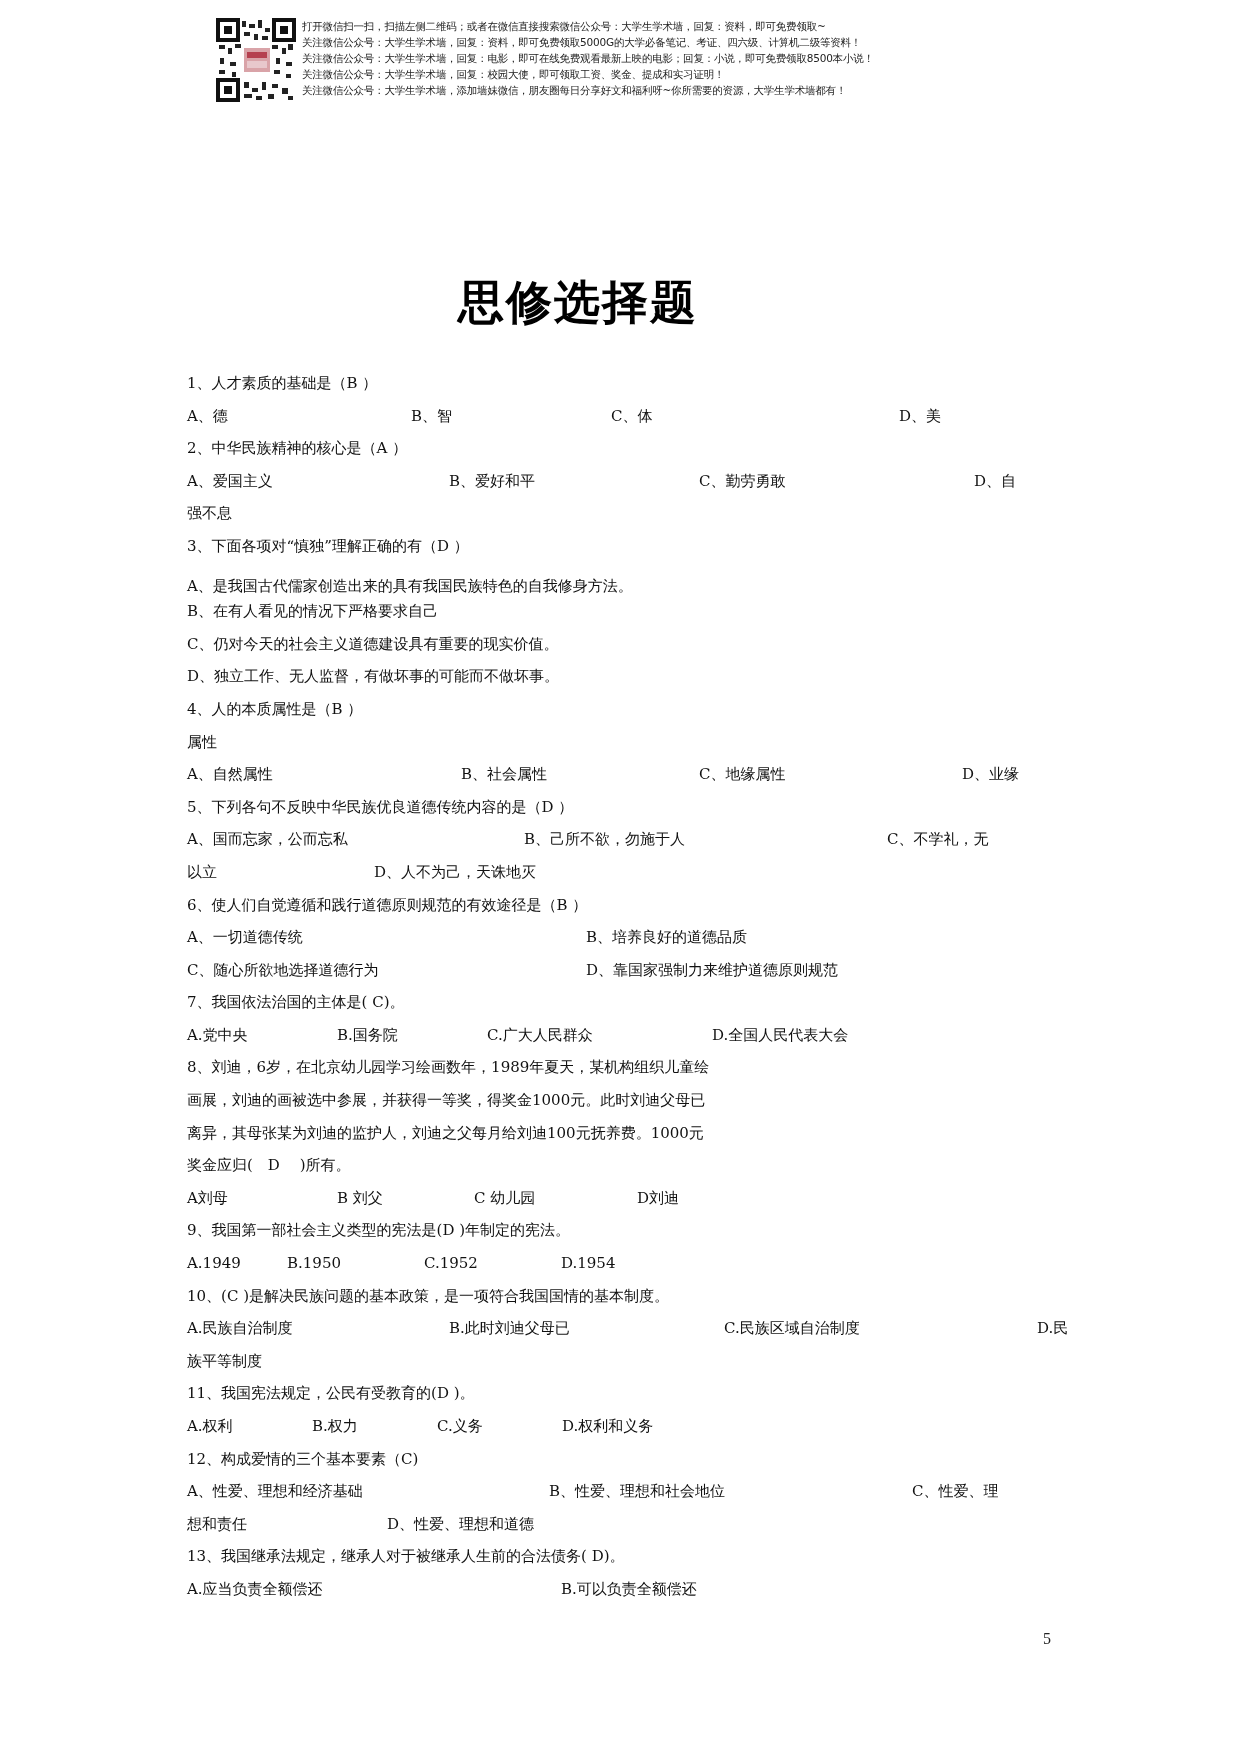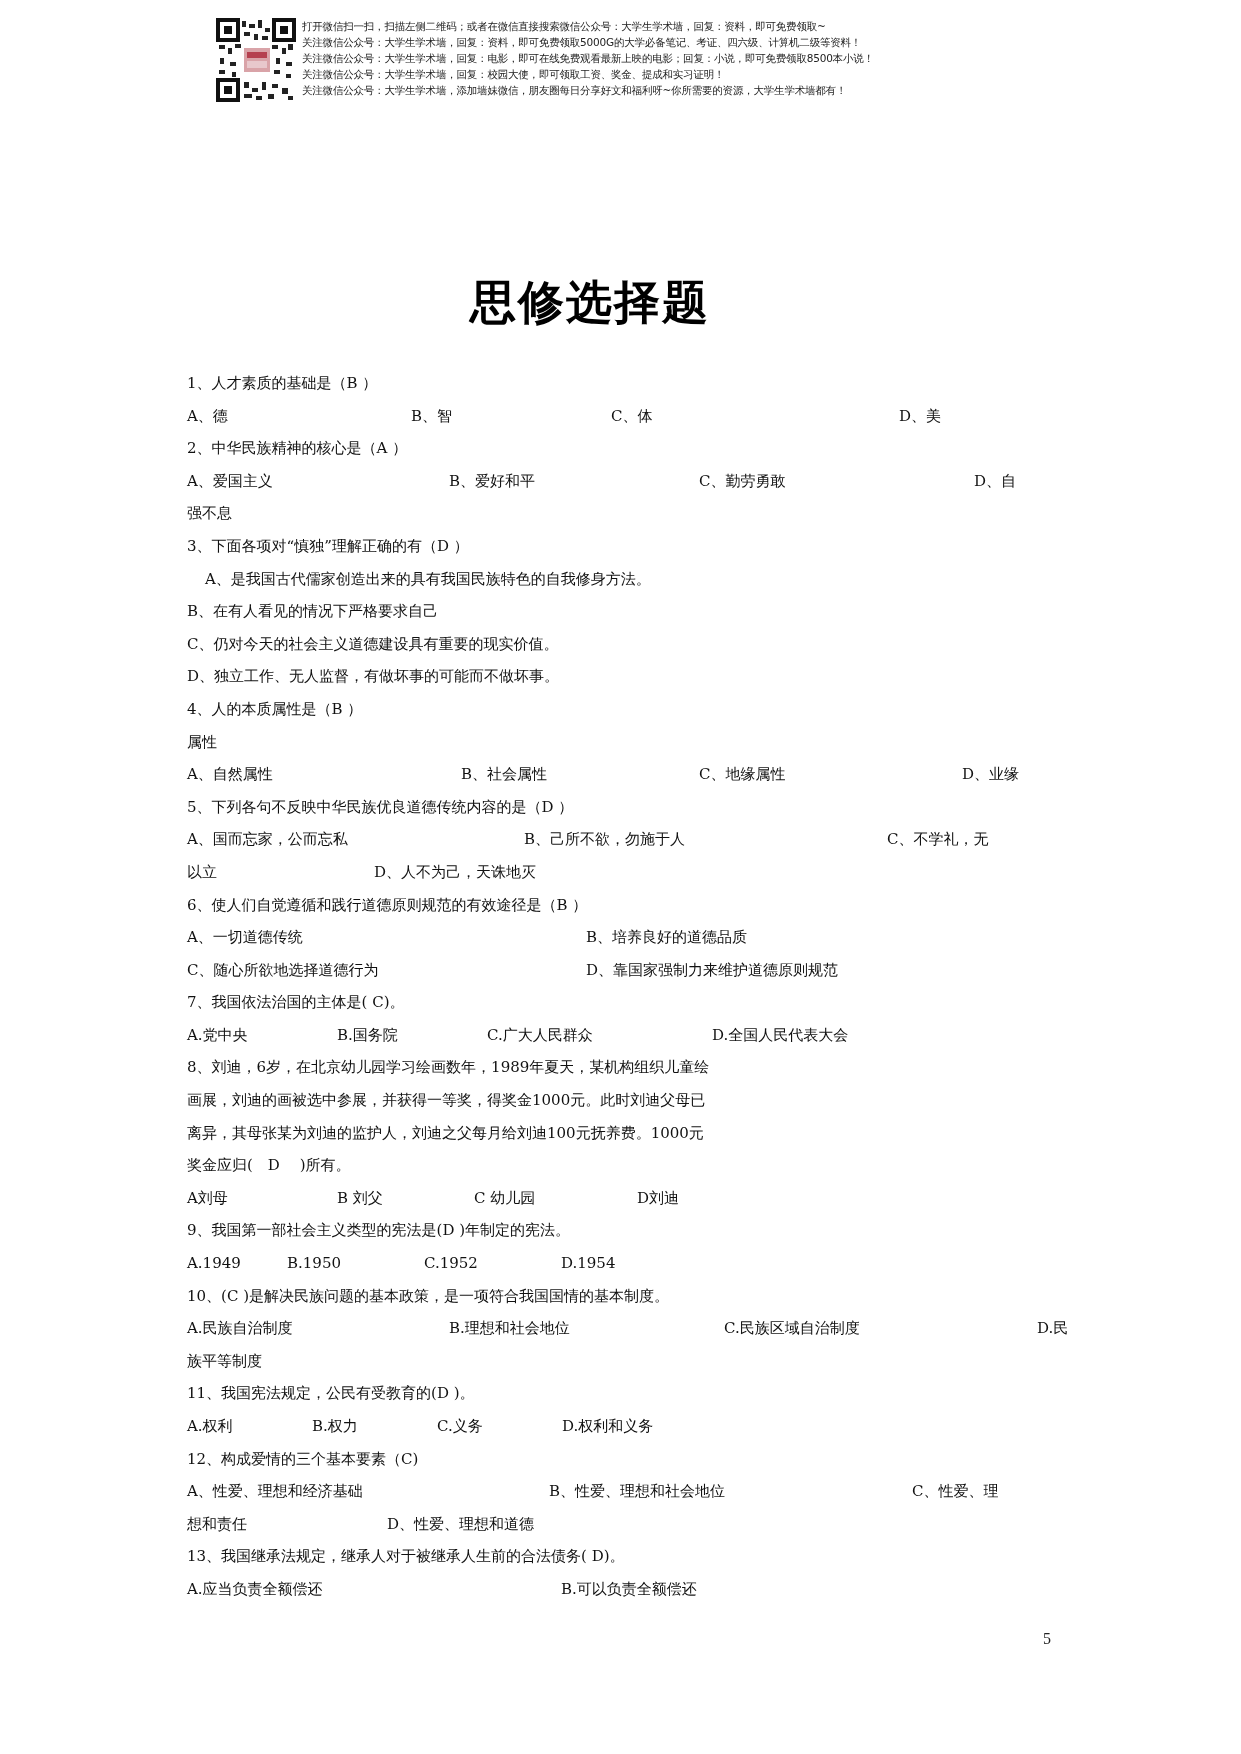--- a/index.html
+++ b/index.html
@@ -3,21 +3,21 @@
 <meta charset="utf-8">
 <style>
   html, body { margin:0; padding:0; background:#ffffff; }
   body { width:1241px; height:1754px; position:relative; overflow:hidden;
          font-family: "DejaVu Sans", "Liberation Sans", sans-serif; color:#111; }
   .banner { position:absolute; left:216px; top:18px; height:84px; display:flex; }
   .qr { width:80px; height:84px; position:relative; background:#fff; }
   .qr svg { display:block; }
   .banner-lines { margin-left:6px; font-size:10.5px; line-height:16px; color:#222; white-space:nowrap; letter-spacing:-0.2px; }
   .title { position:absolute; left:0; width:1156px; top:272px; text-align:center;
-           font-family:"DejaVu Sans", sans-serif; font-weight:bold; font-size:46px; letter-spacing:2px; color:#000;padding-left:12px; }
+           font-family:"DejaVu Sans", sans-serif; font-weight:bold; font-size:46px; letter-spacing:2px; color:#000; }
   .content { position:absolute; left:187px; top:367px; width:900px; font-family:"DejaVu Serif", "Liberation Serif", serif; font-size:15px; }
   .line { height:32.6px; line-height:32.6px; white-space:nowrap; position:relative; }
   .opt { position:absolute; top:0; }
   .pageno { position:absolute; left:1043px; top:1630px; font-family:"Liberation Serif", serif; font-size:16px; color:#222; }
 </style>
 </head>
 <body>
 
 <div class="banner">
   <div class="qr">
@@ -95,21 +95,21 @@
       <span class="opt" style="left: 512px;">C、勤劳勇敢</span>
       <span class="opt" style="left: 787px;">D、自</span>
     </div>
     <div class="line">
       <span class="opt" style="left: 0px;">强不息</span>
     </div>
     <div class="line">
       <span class="opt" style="left: 0px;">3、下面各项对“慎独”理解正确的有（D ）</span>
     </div>
     <div class="line">
-      <span class="opt" style="left: 18px;">A、是我国古代儒家创造出来的具有我国民族特色的自我修身方法。</span>
+      <span class="opt" style="left: 0px; margin-top: 7px;">A、是我国古代儒家创造出来的具有我国民族特色的自我修身方法。</span>
     </div>
     <div class="line">
       <span class="opt" style="left: 0px;">B、在有人看见的情况下严格要求自己</span>
     </div>
     <div class="line">
       <span class="opt" style="left: 0px;">C、仍对今天的社会主义道德建设具有重要的现实价值。</span>
     </div>
     <div class="line">
       <span class="opt" style="left: 0px;">D、独立工作、无人监督，有做坏事的可能而不做坏事。</span>
     </div>
@@ -182,21 +182,21 @@
       <span class="opt" style="left: 0px;">A.1949</span>
       <span class="opt" style="left: 100px;">B.1950</span>
       <span class="opt" style="left: 237px;">C.1952</span>
       <span class="opt" style="left: 374px;">D.1954</span>
     </div>
     <div class="line">
       <span class="opt" style="left: 0px;">10、(C )是解决民族问题的基本政策，是一项符合我国国情的基本制度。</span>
     </div>
     <div class="line">
       <span class="opt" style="left: 0px;">A.民族自治制度</span>
-      <span class="opt" style="left: 262px;">B.理想和社会地位</span>
+      <span class="opt" style="left: 262px;">B.此时刘迪父母已</span>
       <span class="opt" style="left: 537px;">C.民族区域自治制度</span>
       <span class="opt" style="left: 850px;">D.民</span>
     </div>
     <div class="line">
       <span class="opt" style="left: 0px;">族平等制度</span>
     </div>
     <div class="line">
       <span class="opt" style="left: 0px;">11、我国宪法规定，公民有受教育的(D )。</span>
     </div>
     <div class="line">

